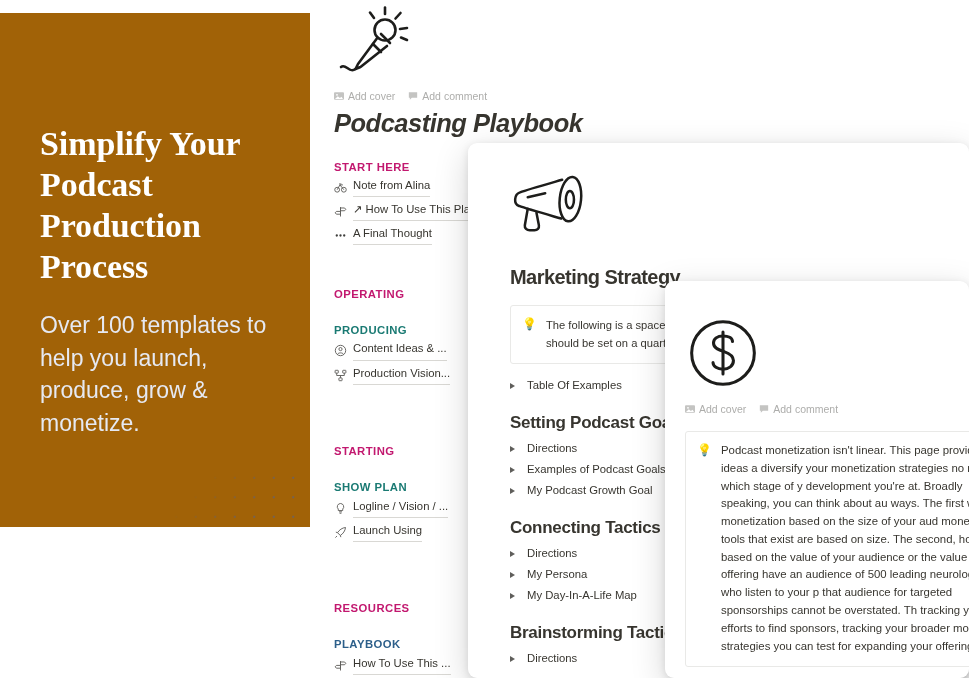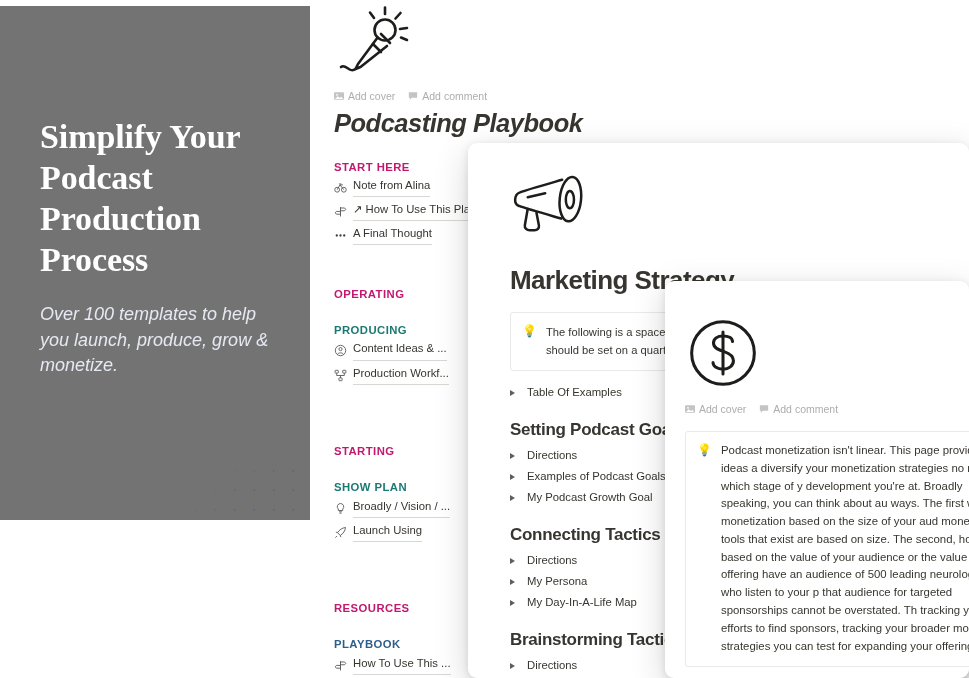--- a/index.html
+++ b/index.html
@@ -5,44 +5,44 @@
   * { margin:0; padding:0; box-sizing:border-box; }
   html,body { width:969px; height:678px; overflow:hidden; }
   body {
     font-family:"Liberation Sans", sans-serif;
     background:#ffffff;
     position:relative;
   }
 
   
   .promo {
-    position:absolute; left:0; top:6px; width:310px; height:514px;
-    background:#737373; overflow:hidden;
+    position:absolute; left:0; top:13px; width:310px; height:514px;
+    background:#a16207; overflow:hidden;
   }
   .promo-dots {
     position:absolute; left:108px; top:455px; width:202px; height:223px;
     background-image:radial-gradient(#54618a 1.1px, transparent 1.2px);
     background-size:19.5px 19.5px;
     background-position:0 0;
     opacity:.62;
     -webkit-mask-image:
       linear-gradient(to bottom right, transparent 0 28%, #000 48%),
       linear-gradient(to bottom, #000 0 100%);
     -webkit-mask-composite:source-in;
     mask-image:linear-gradient(to bottom right, transparent 0 26%, #000 46%);
   }
   .promo-head {
     font-family:"Liberation Serif", serif;
     font-weight:700; font-size:34px; line-height:1.21;
     color:#ffffff; letter-spacing:-.1px;
     position:absolute; top:110px; left:40px; width:240px;
   }
   .promo-sub {
-    font-size:18px; line-height:1.42; color:#e6e9f2;
-    position:absolute; top:296px; left:40px; width:245px;font-style:italic;
+    font-size:23px; line-height:1.42; color:#e6e9f2;
+    position:absolute; top:296px; left:40px; width:245px;
   }
 
   
   .page-base {
     position:absolute; left:310px; top:0; width:659px; height:678px;
     background:#ffffff;
   }
   .page-pad { padding:0 0 0 24px; }
 
   .doc-emoji { margin-top:6px; width:78px; height:76px; }
@@ -101,21 +101,21 @@
   .card-mkt  { left:468px; top:143px; width:501px; height:535px; }
   .card-mon  { left:665px; top:281px; width:304px; height:397px; }
 
   .card-pad  { padding:30px 0 0 42px; }
   .card-pad-m{ padding:24px 0 0 20px; }
 
   .card-emoji { width:82px; height:66px; margin-bottom:26px; }
   .card-emoji-m { width:78px; height:78px; margin:10px 0 10px 0; }
 
   .card-title {
-    font-size:26px; font-weight:700; color:#37352f;
+    font-size:20px; font-weight:700; color:#37352f;
     letter-spacing:-.55px; line-height:1.2;
   }
   .card-title-m { font-size:27px; }
 
   .callout {
     border:1px solid #e9e9e7; border-radius:3px;
     padding:10px 12px 11px 11px;
     display:flex; gap:9px;
     margin-top:16px;
     background:#ffffff;
@@ -255,42 +255,42 @@
         <div class="nav-link">
           <span class="nav-ico">
             <svg width="13" height="13" viewBox="0 0 14 14" fill="none" stroke="#5f5e5b" stroke-width="1">
                 <rect x="1.2" y="1.4" width="3.4" height="3" rx=".5"></rect>
                 <rect x="9.4" y="1.4" width="3.4" height="3" rx=".5"></rect>
                 <rect x="5.3" y="9.6" width="3.4" height="3" rx=".5"></rect>
                 <path d="M2.9 4.4 V7 H11.1 V4.4"></path>
                 <path d="M7 7 V9.6"></path>
               </svg>
           </span>
-          <span class="ntxt">Production Workf...</span>
+          <span class="ntxt">Production Vision...</span>
         </div>
       </div>
 
       <div class="big-gap" style="height:58px"></div>
 
       <div class="nav-block">
         <div class="sec-label sec-magenta">STARTING</div>
       </div>
       <div class="sec-gap"></div>
 
       <div class="nav-block">
         <div class="sec-label sec-teal">SHOW PLAN</div>
         <div class="nav-link">
           <span class="nav-ico">
             <svg width="13" height="13" viewBox="0 0 14 14" fill="none" stroke="#5f5e5b" stroke-width="1">
                 <path d="M7 1.6 A3.5 3.5 0 0 1 9.4 7.6 V9.2 H4.6 V7.6 A3.5 3.5 0 0 1 7 1.6z"></path>
                 <path d="M5.4 10.6 H8.6"></path>
                 <path d="M6 12.1 H8"></path>
               </svg>
           </span>
-          <span class="ntxt">Broadly / Vision / ...</span>
+          <span class="ntxt">Logline / Vision / ...</span>
         </div>
         <div class="nav-link">
           <span class="nav-ico">
             <svg width="13" height="13" viewBox="0 0 14 14" fill="none" stroke="#5f5e5b" stroke-width="1">
                 <path d="M12.4 1.6 C9 1.9 5.6 4.2 3.8 7.2 L6.8 10.2 C9.8 8.4 12.1 5 12.4 1.6z"></path>
                 <path d="M3.8 7.2 L2 6.6"></path>
                 <path d="M6.8 10.2 L7.4 12"></path>
                 <path d="M3.2 10.8 L1.5 12.5"></path>
               </svg>
           </span>

